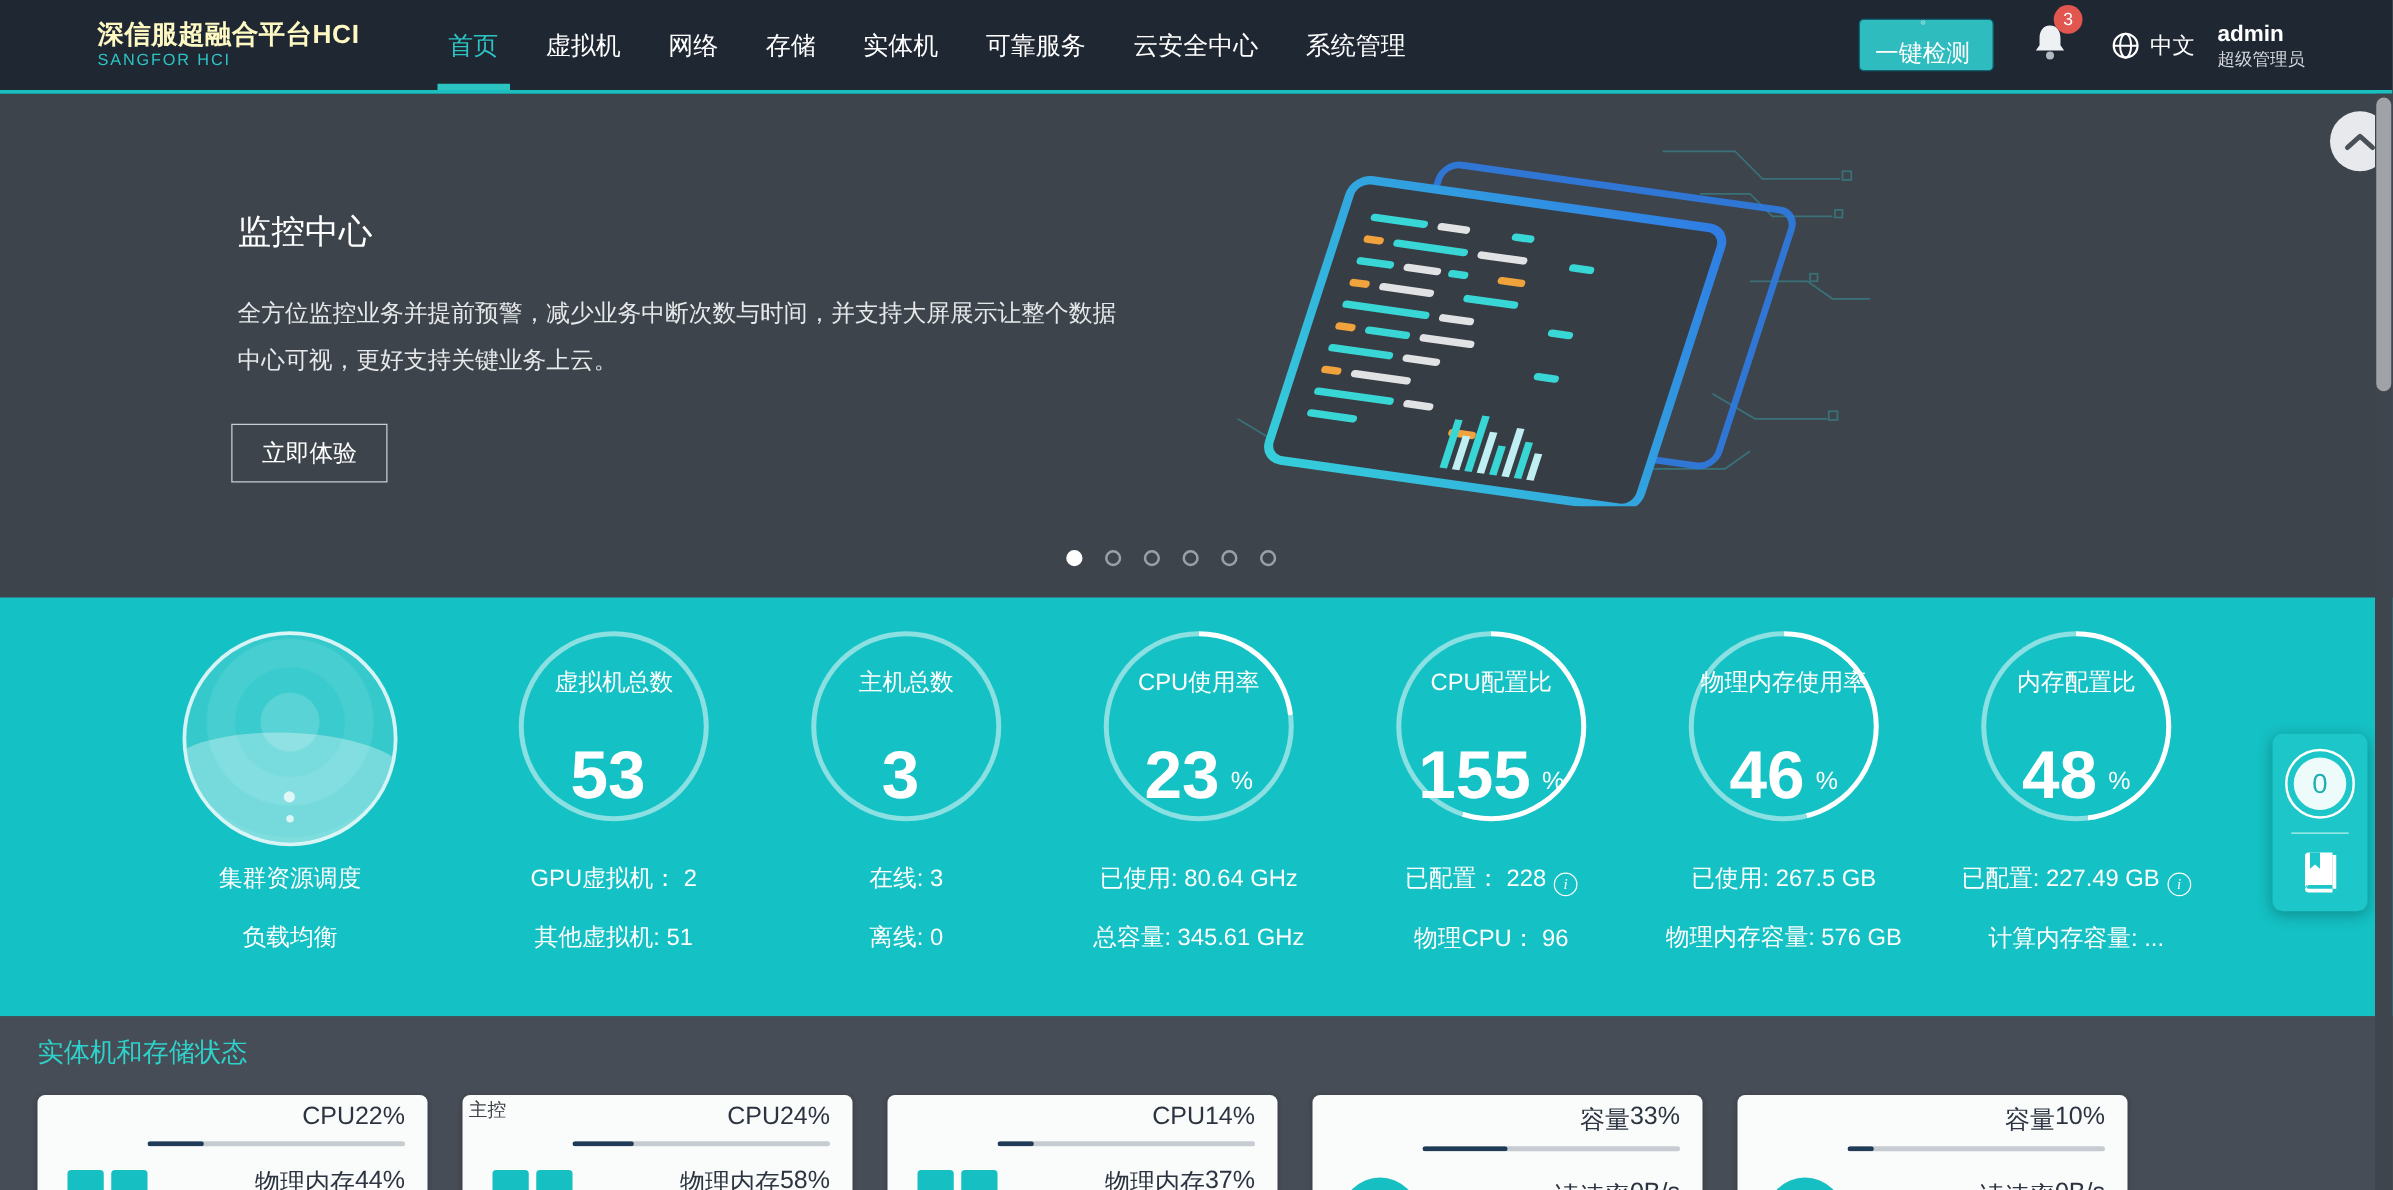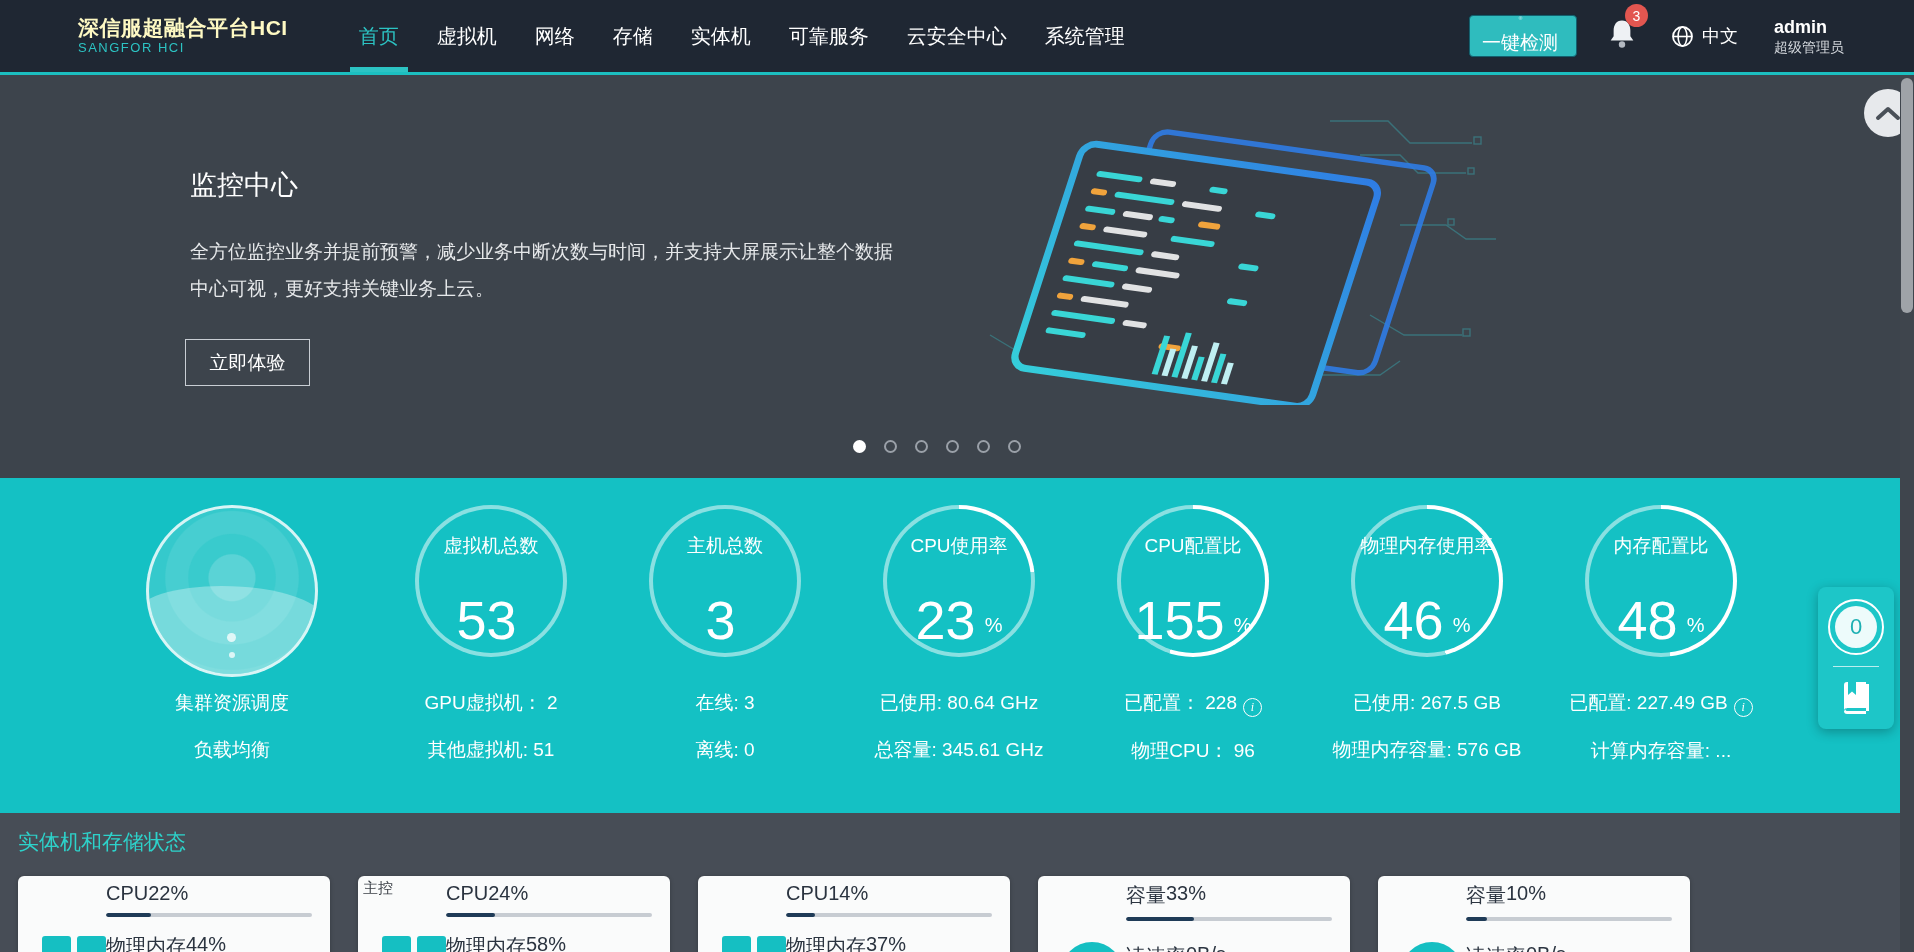--- a/index.html
+++ b/index.html
@@ -13,21 +13,21 @@
   .logo-sub{color:#2cc3c3;font-size:13px;letter-spacing:1.5px;margin-top:2px;}
   nav{display:flex;margin-left:52px;height:62px;align-items:center;}
   .nav-item{position:relative;color:#fff;font-size:20px;padding:0 19px;height:72px;display:flex;align-items:center;cursor:pointer;text-decoration:none;}
   .nav-item.active{color:#2cc3c3;}
   .nav-item.active::after{content:"";position:absolute;left:10px;right:10px;bottom:0;height:5px;background:#2cc3c3;}
   .header-right{margin-left:auto;margin-right:70px;display:flex;align-items:center;}
   .check-btn{display:flex;align-items:center;gap:10px;background:#2fbcbe;border:1px solid #15606e;box-shadow:0 0 0 1px rgba(10,50,60,.35);border-radius:4px;height:42px;padding:0 18px 0 12px;color:#fff;font-size:19px;font-family:inherit;cursor:pointer;flex-direction:column;}
   .bell-wrap{position:relative;margin-left:30px;cursor:pointer;}
   .badge{position:absolute;top:-14px;right:-11px;background:#e25650;color:#fff;font-size:14px;width:23px;height:23px;border-radius:50%;display:flex;align-items:center;justify-content:center;}
   .lang{display:flex;align-items:center;gap:8px;margin-left:34px;color:#fff;font-size:18px;cursor:pointer;}
-  .user{margin-left:36px;color:#fff;cursor:pointer;line-height:1.25;}
+  .user{margin-left:18px;color:#fff;cursor:pointer;line-height:1.25;}
   .user-name{font-size:18px;font-weight:bold;}
   .user-role{font-size:14px;color:#d4d8dd;}
 
   
   .hero{position:relative;height:403px;background:#3d444c;}
   .hero-title{position:absolute;left:190px;top:92px;margin:0;color:#fff;font-size:27px;font-weight:400;}
   .hero-desc{position:absolute;left:190px;top:158px;margin:0;color:#e6e8ea;font-size:19px;line-height:37px;}
   .cta{position:absolute;left:185px;top:264px;width:125px;height:47px;background:transparent;border:1px solid #c9ced4;color:#fff;font-size:19px;font-family:inherit;cursor:pointer;}
   .dots{position:absolute;left:853px;top:365px;display:flex;gap:18px;}
   .dot{width:13px;height:13px;border-radius:50%;border:2px solid #9aa0a8;box-sizing:border-box;cursor:pointer;}
@@ -44,44 +44,44 @@
   .ball .b2{width:6px;height:6px;left:80px;bottom:16px;}
   .ball-labels{position:absolute;left:115px;top:0;width:234px;text-align:center;}
   .band .l1,.band .l2{color:#fff;font-size:19px;text-align:center;}
   .stat{position:absolute;top:27px;width:234px;}
   .circle{position:relative;width:152px;height:152px;margin:0 auto;}
   .ring{position:absolute;inset:0;border-radius:50%;background:conic-gradient(#fff 0%,rgba(255,255,255,.5) 0);}
   .inner{position:absolute;inset:4px;border-radius:50%;background:#14c1c4;}
   .c-content{position:absolute;inset:4px;display:flex;flex-direction:column;align-items:center;color:#fff;gap:34px;}
   .c-title{margin-top:24px;font-size:19px;}
   .c-num{display:flex;align-items:flex-end;margin-top:-4px;}
-  .c-val{font-size:54px;font-weight:400;line-height:1.15;}
+  .c-val{font-size:54px;font-weight:700;line-height:1.15;}
   .c-unit{font-size:20px;margin-left:9px;margin-bottom:14px;}
   .stat .l1{margin-top:33px;}
   .stat .l2{margin-top:21px;}
   .ball-labels .l1{margin-top:212px;}
   .ball-labels .l2{margin-top:21px;}
   .info{display:inline-flex;width:17px;height:17px;border:1.5px solid #fff;border-radius:50%;align-items:center;justify-content:center;font-size:12px;color:#fff;margin-left:6px;vertical-align:-2px;font-style:italic;font-family:"Liberation Serif",serif;cursor:pointer;}
   .info::after{content:"i";}
 
   
   .float-panel{position:absolute;left:1818px;top:587px;width:76px;height:142px;background:#1dc6c8;border-radius:8px;box-shadow:0 3px 12px rgba(0,0,0,.28);display:flex;flex-direction:column;align-items:center;padding-top:12px;box-sizing:border-box;z-index:6;}
   .zero-circle{width:56px;height:56px;border-radius:50%;border:2px solid #fff;box-sizing:border-box;display:flex;align-items:center;justify-content:center;cursor:pointer;}
   .zero-inner{width:42px;height:42px;border-radius:50%;background:rgba(255,255,255,.92);display:flex;align-items:center;justify-content:center;color:#1db0b3;font-size:22px;}
   .fp-divider{width:46px;height:1px;background:rgba(255,255,255,.7);margin:11px 0;}
   .book{cursor:pointer;}
 
   
-  .bottom{position:relative;height:139px;background:#474d56;padding-left:18px;box-sizing:border-box;}
+  .bottom{position:relative;height:139px;background:#474d56;padding-left:30px;box-sizing:border-box;}
   .section-title{margin:0;padding-top:15px;color:#2dd2ca;font-size:21px;font-weight:400;}
   .cards{display:flex;gap:28px;width:1672px;margin-top:20px;}
   .card{flex:1;background:#fafbfb;border-radius:6px;position:relative;height:120px;box-shadow:0 1px 4px rgba(0,0,0,.25);cursor:pointer;}
   .tag{position:absolute;top:3px;left:5px;font-size:15px;color:#3c4148;}
   .rows{position:absolute;left:88px;right:18px;top:6px;}
-  .row{display:flex;justify-content:flex-start;color:#2b3440;font-size:20px;}
+  .row{display:flex;justify-content:flex-end;color:#2b3440;font-size:20px;}
   .bar{height:4px;background:#c7ccd2;border-radius:2px;margin-top:8px;overflow:hidden;}
   .bar i{display:block;height:100%;background:#1f3b57;border-radius:2px;}
   .row2{margin-top:16px;}
   .row2.low{margin-top:22px;}
   .host-icon{position:absolute;left:24px;top:60px;display:flex;gap:6px;}
   .host-icon b{position:relative;width:29px;height:44px;background:#15bfc2;border-radius:3px;}
   .host-icon b::after{content:"";position:absolute;left:5px;bottom:6px;width:10px;height:12px;background:#fff;border-radius:1px;}
   .storage-icon{position:absolute;left:23px;top:66px;width:62px;height:62px;border-radius:50%;background:#15bfc2;}
 
   

